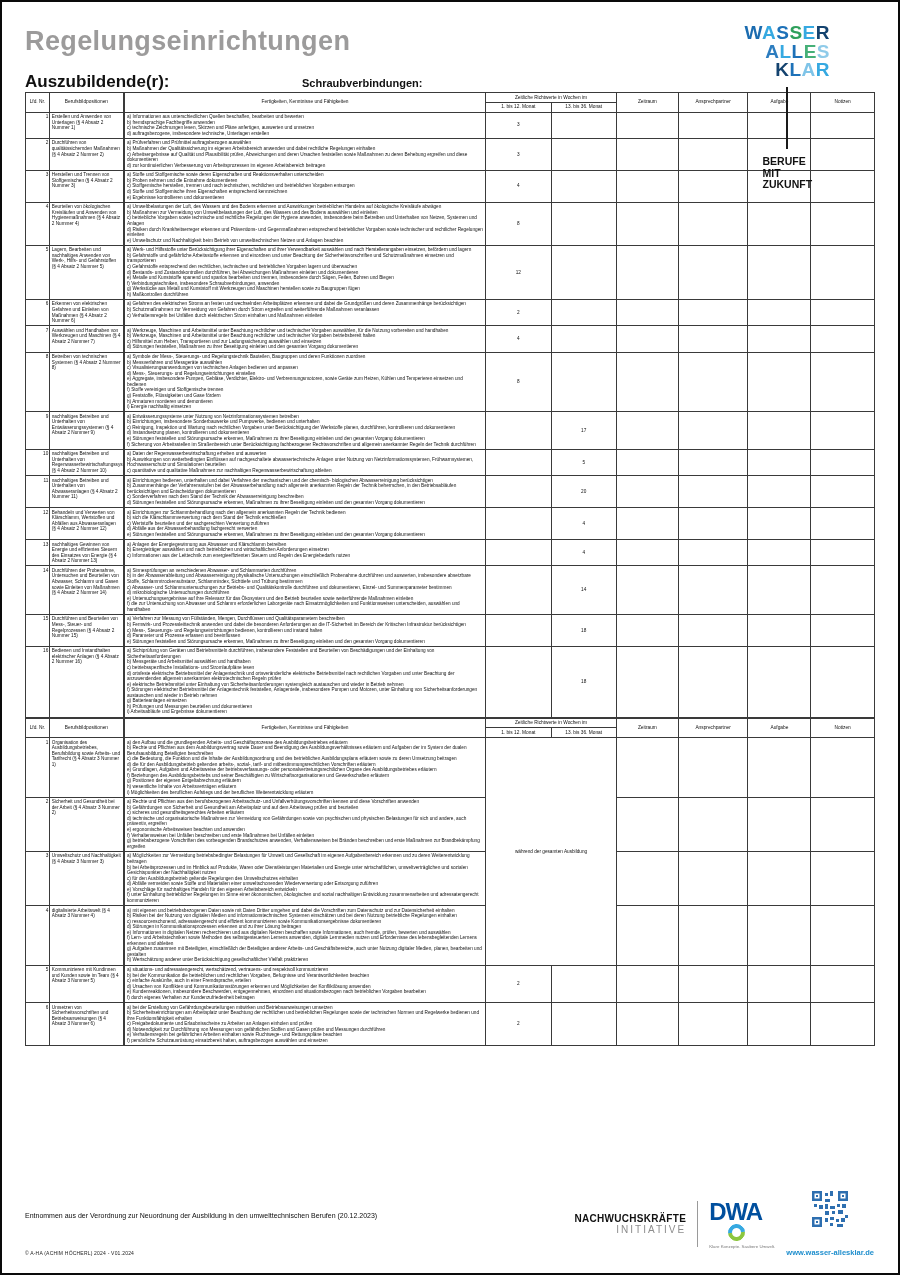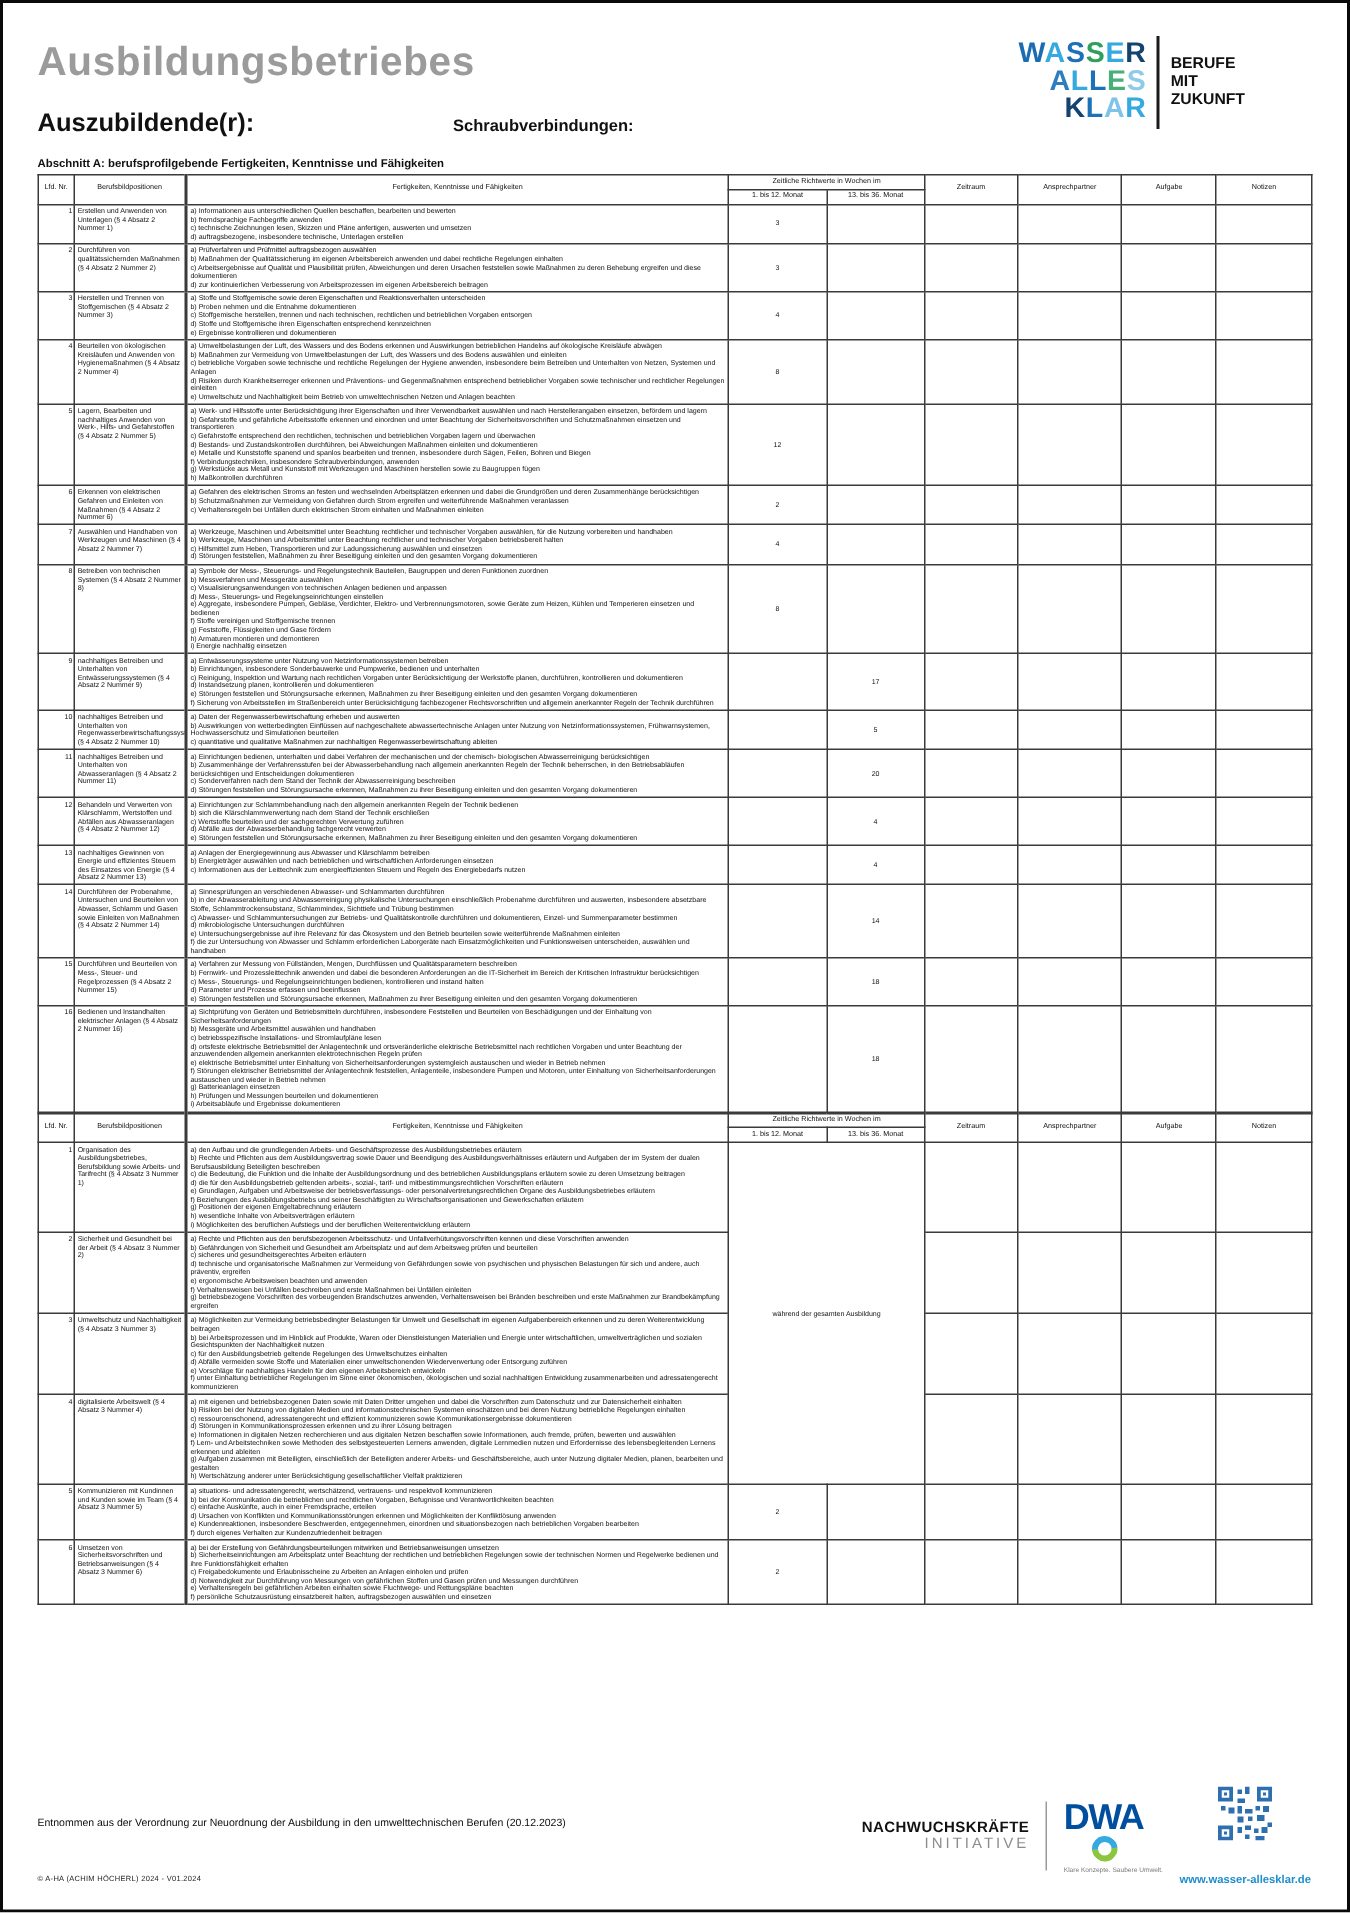--- a/index.html
+++ b/index.html
@@ -7,21 +7,21 @@
   body { width:900px; height:1275px; font-family:"Liberation Sans", sans-serif; color:#111; }
   .page { width:900px; height:1275px; border:2.5px solid #0a0a0a; padding:24px 23px 0 23px; position:relative; overflow:hidden; background:#fff; }
 
   .page-title { font-size:27px; font-weight:600; color:#9c9b9b; letter-spacing:0.4px; }
   .page-subtitle { font-size:13.5px; font-weight:700; color:#1e8ecd; margin-top:10px; }
   .fill-labels { display:flex; margin-top:15px; align-items:baseline; }
   .trainee-label { font-size:17px; font-weight:700; width:277px; }
   .period-label { font-size:11px; font-weight:700; }
 
   
-  .logo { position:absolute; top:22px; right:68px; display:flex; align-items:center; gap:7px; }
+  .logo { position:absolute; top:22px; right:68px; display:flex; align-items:center; gap:7px;flex-direction:column; }
   .logo-wordmark { display:flex; flex-direction:column; align-items:flex-end; font-weight:800; font-size:19px; line-height:0.98; letter-spacing:0.5px; }
   .logo-divider { width:2px; height:62px; background:#1a1a1a; }
   .logo-tagline { font-size:10.5px; font-weight:800; color:#111; line-height:1.12; }
 
   .section-heading { font-size:7.6px; font-weight:700; margin-top:12px; margin-bottom:3px; }
 
   table { width:100%; border-collapse:collapse; table-layout:fixed; }
   th, td { border:0.7px solid #3a3a3a; vertical-align:top; overflow:hidden; }
   th { font-weight:400; font-size:4.8px; text-align:center; vertical-align:middle; padding:1.5px 1px; line-height:1.2; }
   td { font-size:4.7px; line-height:1.18; padding:1.6px 2px; }
@@ -45,42 +45,41 @@
   .dwa-ring { width:17px; height:17px; border-radius:50%; border:4.5px solid; border-color:#36a9e1 #8cc63e #8cc63e #36a9e1; transform:rotate(40deg); margin-left:2px; }
   .dwa-tagline { font-size:4.4px; color:#7a7a7a; margin-top:3px; }
   .qr-block { display:flex; flex-direction:column; align-items:center; gap:21px; }
   .website-link { font-size:7.5px; font-weight:700; color:#1e8ecd; }
 </style>
 </head>
 <body>
 
 <div class="page">
 
-  <div class="page-title">Ausbildungsbetriebes</div>
+  <div class="page-title">Regelungseinrichtungen</div>
 
   <div class="logo">
     <div class="logo-wordmark">
         <div><span style="color: rgb(27, 108, 176);">W</span><span style="color: rgb(54, 169, 225);">A</span><span style="color: rgb(29, 113, 184);">S</span><span style="color: rgb(47, 160, 92);">S</span><span style="color: rgb(54, 169, 225);">E</span><span style="color: rgb(20, 67, 111);">R</span></div>
         <div><span style="color: rgb(45, 125, 191);">A</span><span style="color: rgb(54, 169, 225);">L</span><span style="color: rgb(29, 113, 184);">L</span><span style="color: rgb(70, 176, 120);">E</span><span style="color: rgb(143, 203, 233);">S</span></div>
         <div><span style="color: rgb(20, 67, 111);">K</span><span style="color: rgb(29, 113, 184);">L</span><span style="color: rgb(127, 196, 232);">A</span><span style="color: rgb(54, 169, 225);">R</span></div>
       </div>
     <div class="logo-divider"></div>
     <div class="logo-tagline">
         <div>BERUFE</div>
         <div>MIT</div>
         <div>ZUKUNFT</div>
       </div>
   </div>
 
   <div class="fill-labels">
     <div class="trainee-label">Auszubildende(r):</div>
     <div class="period-label">Schraubverbindungen:</div>
   </div>
 
-  <div class="section-heading">Abschnitt A: berufsprofilgebende Fertigkeiten, Kenntnisse und Fähigkeiten</div>
   <div id="section-a-table">
       <table>
         <colgroup>
           <col style="width: 2.8%;">
           <col style="width: 8.8%;">
           <col style="width: 42.6%;">
           <col style="width: 7.7%;">
           <col style="width: 7.7%;">
           <col style="width: 7.3%;">
           <col style="width: 8.2%;">

